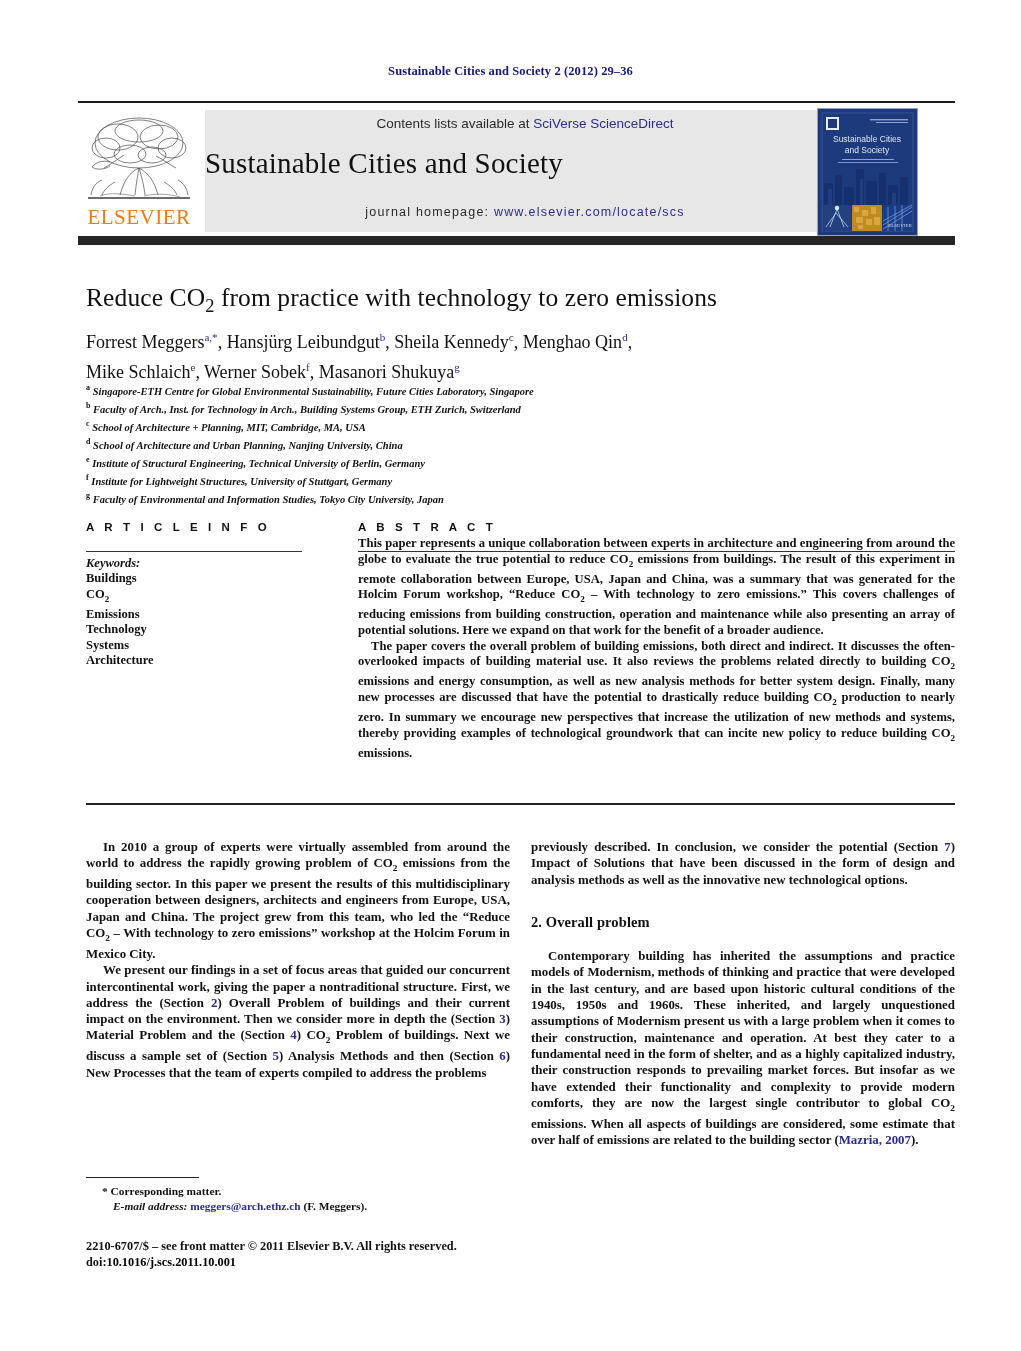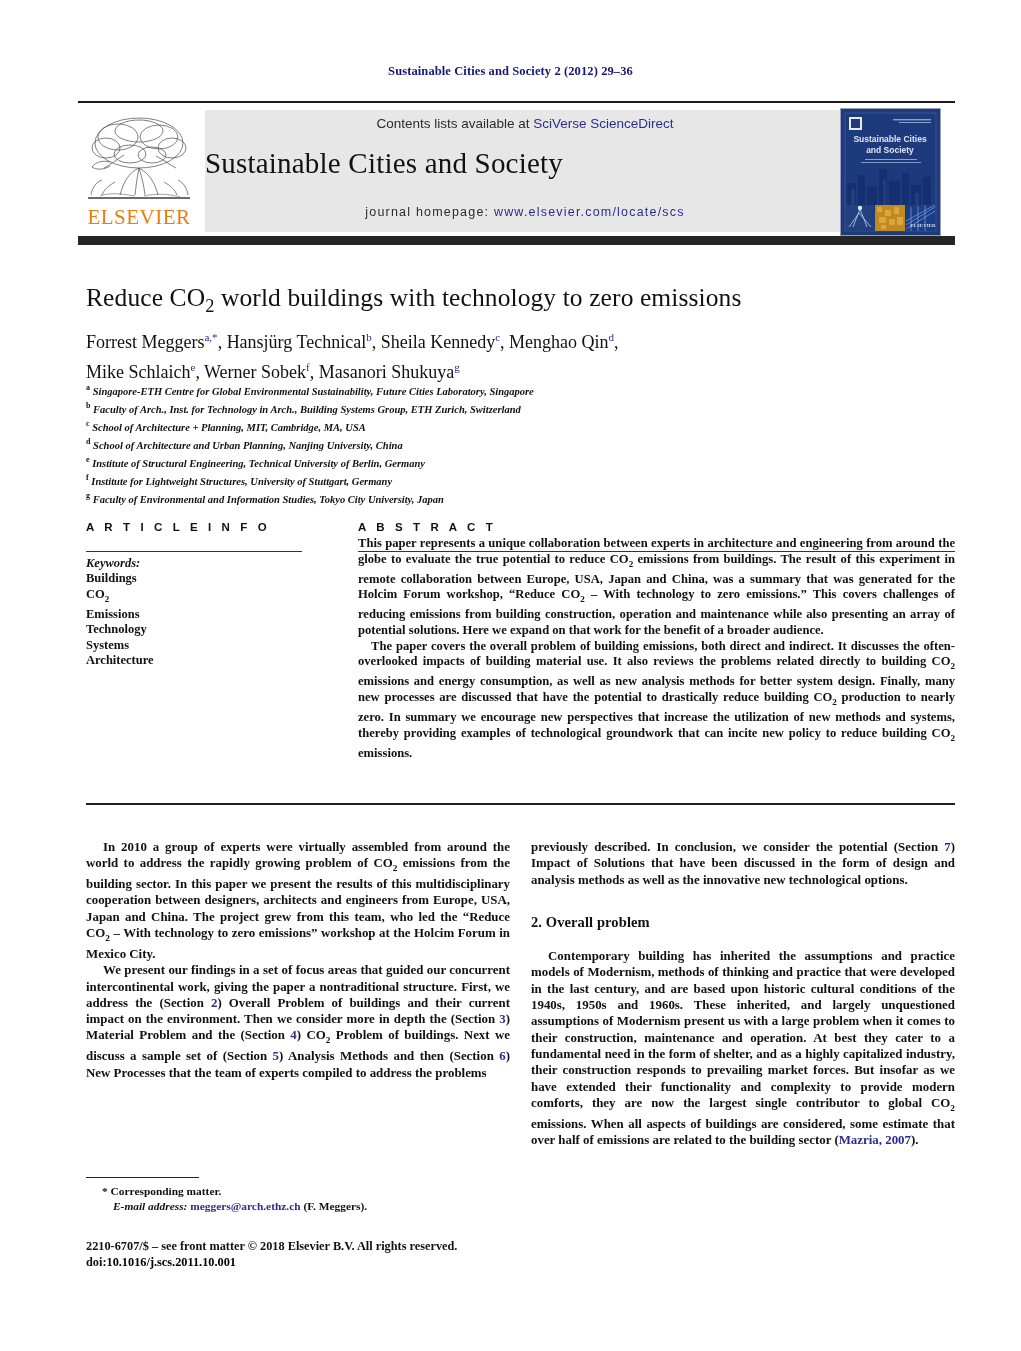--- a/index.html
+++ b/index.html
@@ -101,26 +101,25 @@
     text-align: center;
     font-family: "Liberation Serif", serif;
     font-size: 21px;
     letter-spacing: .5px;
     color: #eb7c10;
   }
 
   
   .cover {
     position: absolute;
-    left: 840px; top: 108px;
+    left: 817px; top: 108px;
     width: 99px; height: 126px;
     background: #ef4444;
     border: 1px solid #9aa0b5;
     overflow: hidden;
-    font-weight: bold;
   }
 
   
   .title {
     position: absolute;
     left: 86px; top: 283px;
     width: 880px;
     font-size: 25.5px;
     color: #111;
     letter-spacing: .1px;
@@ -367,26 +366,26 @@
           <path d="M77 122 L77 97"></path>
           <path d="M84 122 L84 96"></path>
       </g>
       <text x="82" y="118" fill="#cfd9ef" font-family="Liberation Serif, serif" font-size="5" text-anchor="middle">ELSEVIER</text>
     </svg>
   </div>
 
   <div class="rule-thick"></div>
 
   <div class="title">
-    <span>Reduce CO</span><sub>2</sub><span> world buildings with technology to zero emissions</span>
+    <span>Reduce CO</span><sub>2</sub><span> from practice with technology to zero emissions</span>
   </div>
 
   <div class="authors">
     <span>Forrest Meggers</span><sup>a,*</sup>,
-    <span>Hansjürg Technical</span><sup>b</sup>,
+    <span>Hansjürg Leibundgut</span><sup>b</sup>,
     <span>Sheila Kennedy</span><sup>c</sup>,
     <span>Menghao Qin</span><sup>d</sup>,<br>
     <span>Mike Schlaich</span><sup>e</sup>,
     <span>Werner Sobek</span><sup>f</sup>,
     <span>Masanori Shukuya</span><sup>g</sup>
   </div>
 
   <div class="affils">
     <div><sup>a</sup> <span>Singapore-ETH Centre for Global Environmental Sustainability, Future Cities Laboratory, Singapore</span></div>
     <div><sup>b</sup> <span>Faculty of Arch., Inst. for Technology in Arch., Building Systems Group, ETH Zurich, Switzerland</span></div>
@@ -437,17 +436,17 @@
       <span>*</span>
       <span>Corresponding matter.</span>
     </div>
     <div style="padding-left:27px">
       <span class="ital">E-mail address:</span>
       <a href="#">meggers@arch.ethz.ch</a><span> (F. Meggers).</span>
     </div>
   </div>
 
   <div class="imprint">
-    <div>2210-6707/$ – see front matter © 2018 Elsevier B.V. All rights reserved.</div>
+    <div>2210-6707/$ – see front matter © 2011 Elsevier B.V. All rights reserved.</div>
     <div><span>doi:</span><span class="doi">10.1016/j.scs.2011.10.001</span></div>
   </div>
 
 </div>
 
 </body></html>

